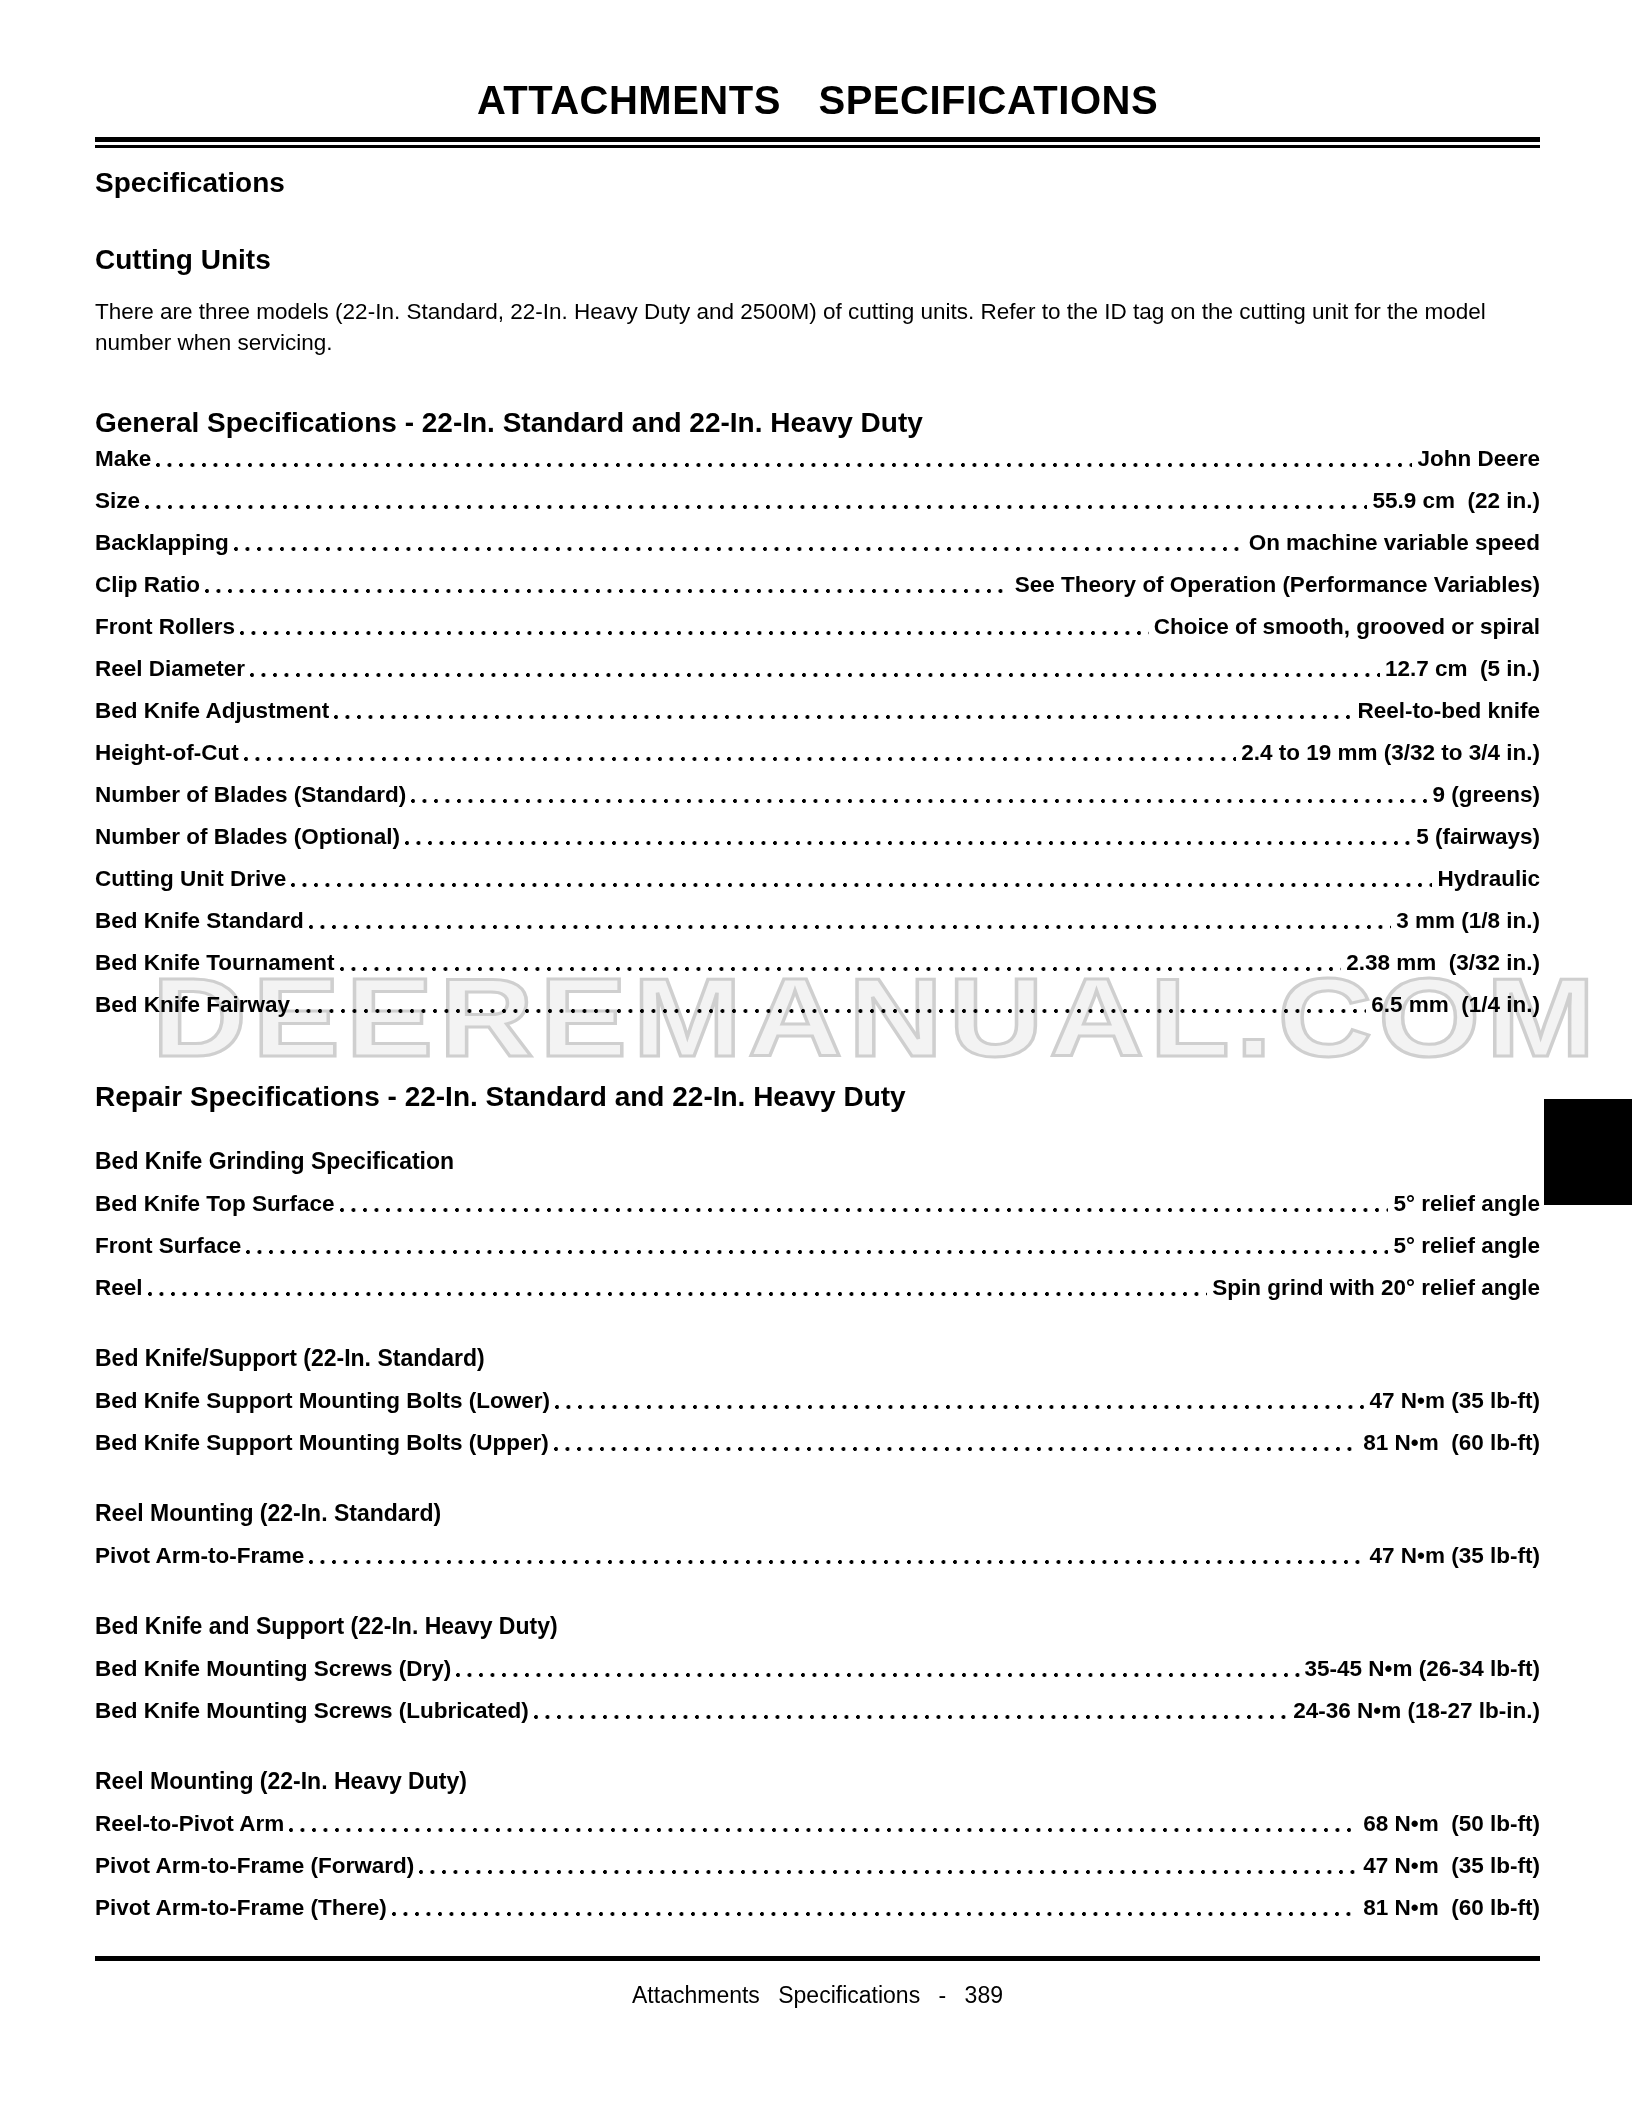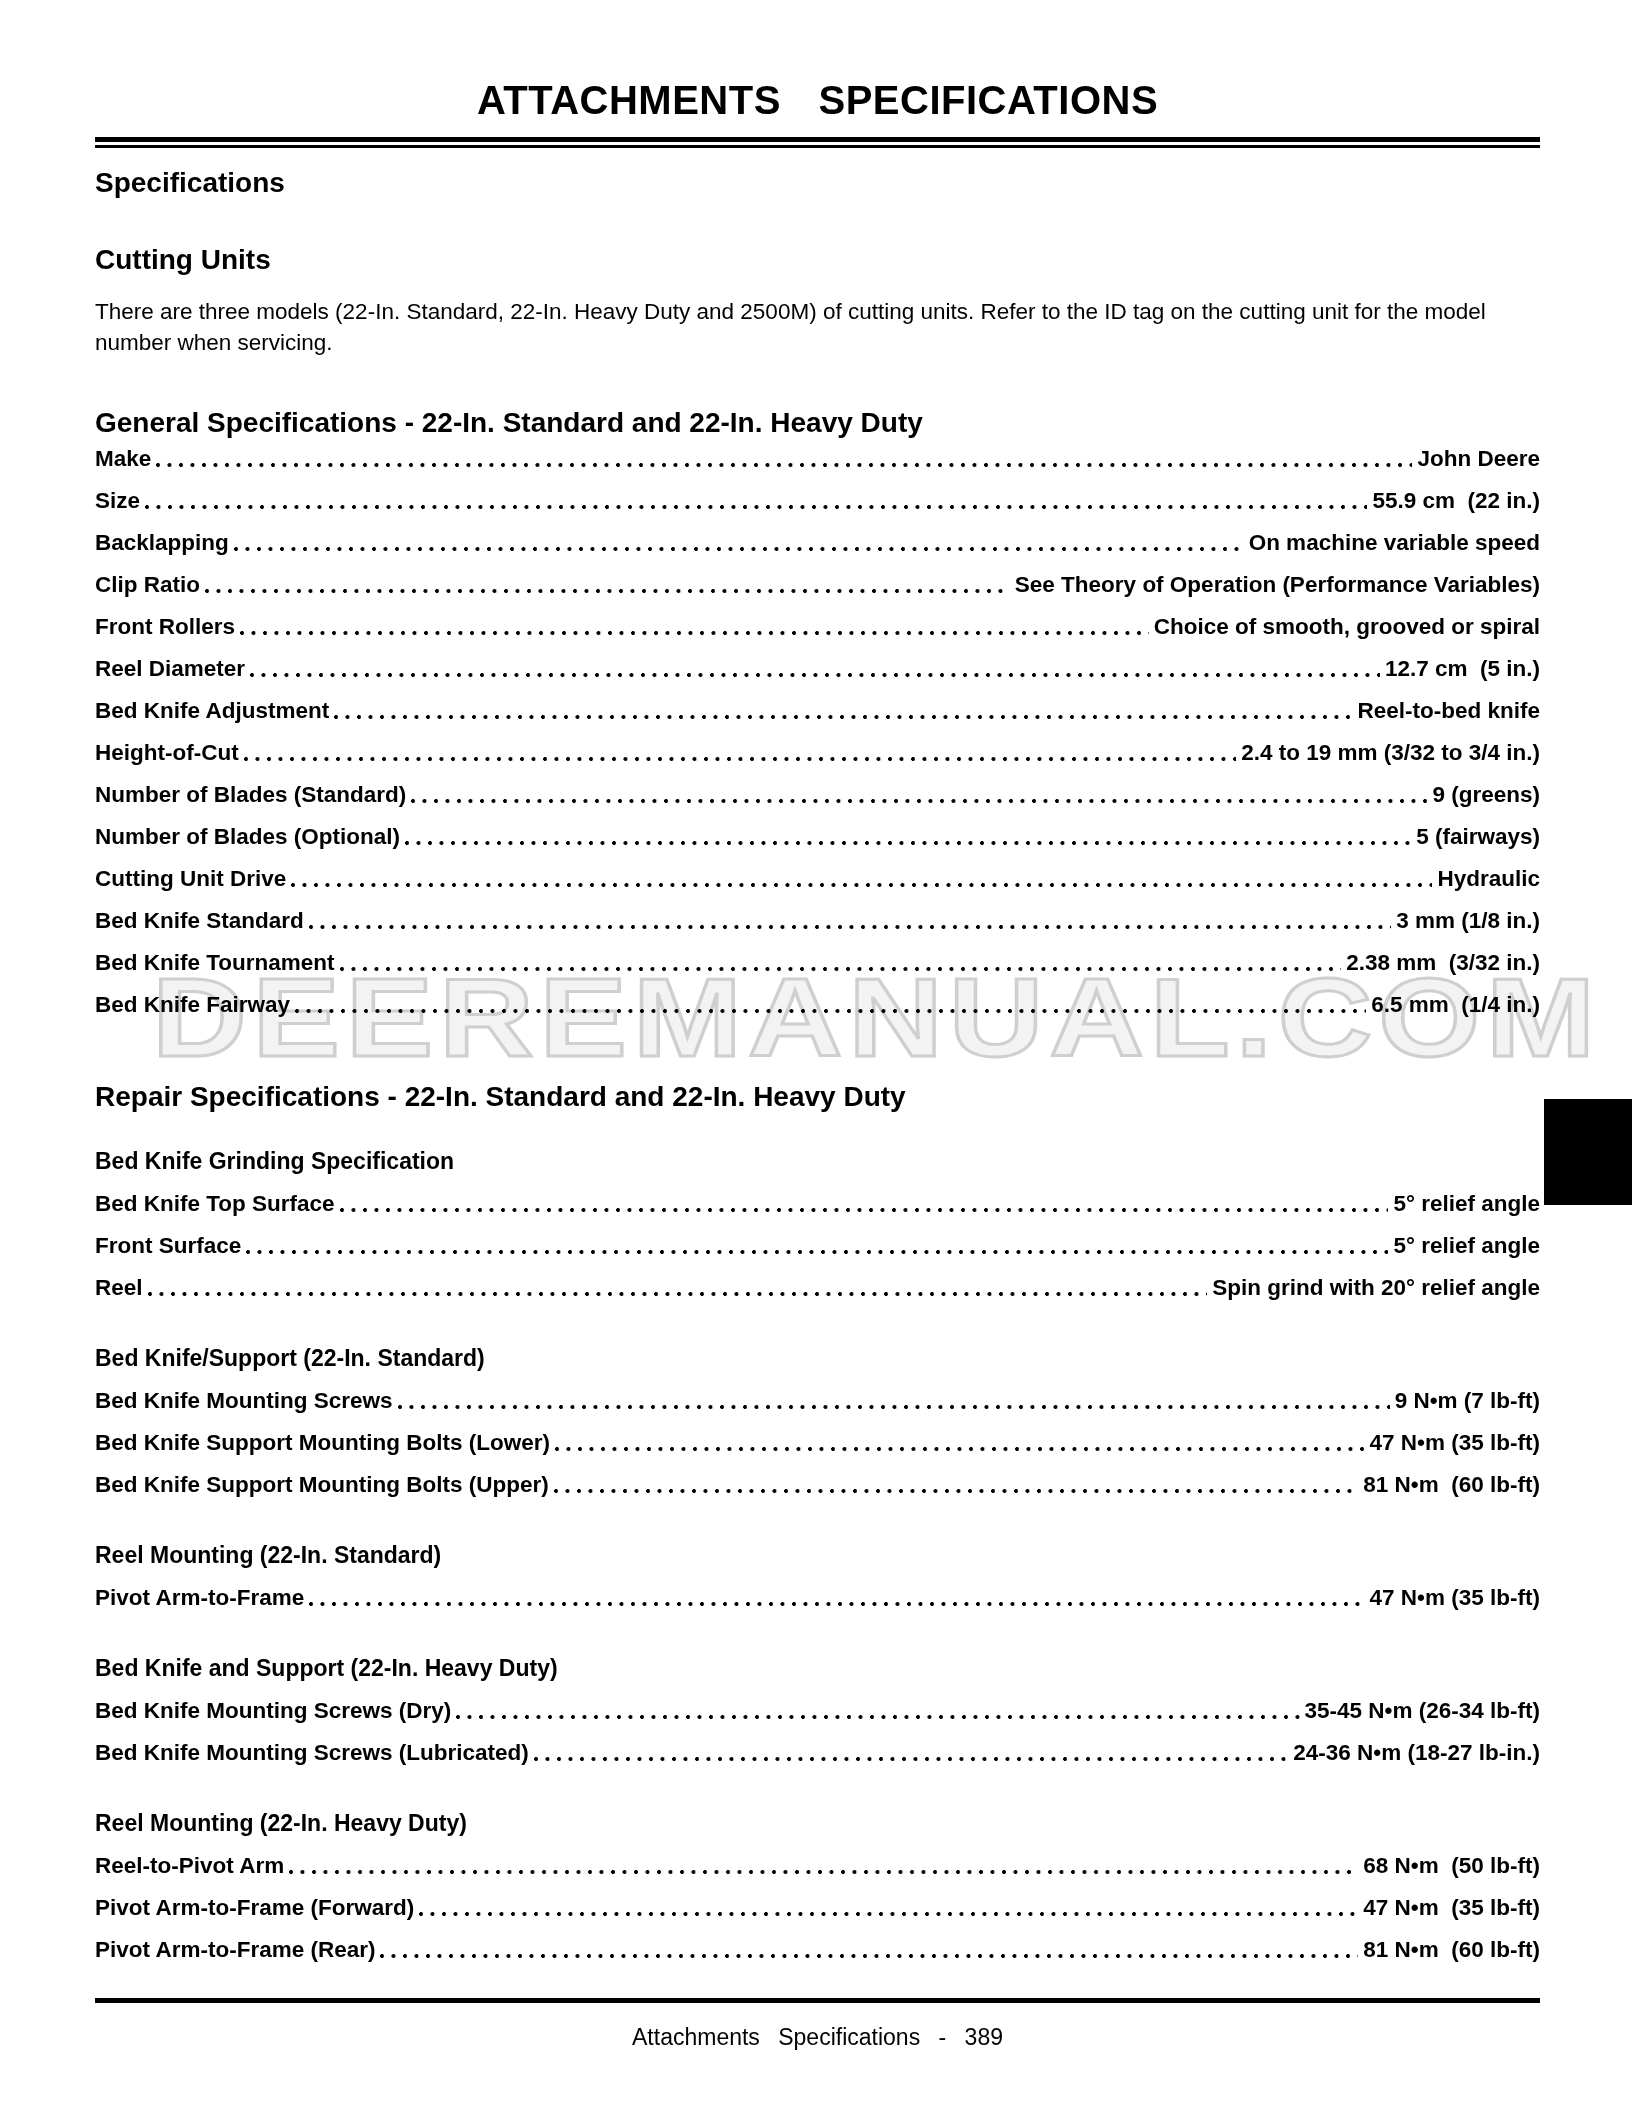--- a/index.html
+++ b/index.html
@@ -199,25 +199,20 @@
       <div class="spec-row">
           <span class="label">Reel</span>
           <span class="leader"></span>
           <span class="value">Spin grind with 20° relief angle</span>
         </div>
     </div>
 
     <h3 class="group">Bed Knife/Support (22-In. Standard)</h3>
     <div class="rows tight">
       <div class="spec-row">
-          <span class="label">Bed Knife Mounting Screws</span>
-          <span class="leader"></span>
-          <span class="value">9 N•m (7 lb-ft)</span>
-        </div>
-      <div class="spec-row">
           <span class="label">Bed Knife Support Mounting Bolts (Lower)</span>
           <span class="leader"></span>
           <span class="value">47 N•m (35 lb-ft)</span>
         </div>
       <div class="spec-row">
           <span class="label">Bed Knife Support Mounting Bolts (Upper)</span>
           <span class="leader"></span>
           <span class="value">81 N•m  (60 lb-ft)</span>
         </div>
     </div>
@@ -251,21 +246,21 @@
           <span class="label">Reel-to-Pivot Arm</span>
           <span class="leader"></span>
           <span class="value">68 N•m  (50 lb-ft)</span>
         </div>
       <div class="spec-row">
           <span class="label">Pivot Arm-to-Frame (Forward)</span>
           <span class="leader"></span>
           <span class="value">47 N•m  (35 lb-ft)</span>
         </div>
       <div class="spec-row">
-          <span class="label">Pivot Arm-to-Frame (Rear)</span>
+          <span class="label">Pivot Arm-to-Frame (There)</span>
           <span class="leader"></span>
           <span class="value">81 N•m  (60 lb-ft)</span>
         </div>
     </div>
 
     <div class="footer-rule"></div>
     <div class="footer-text">Attachments Specifications - 389</div>
 
   </div>
 </div>

